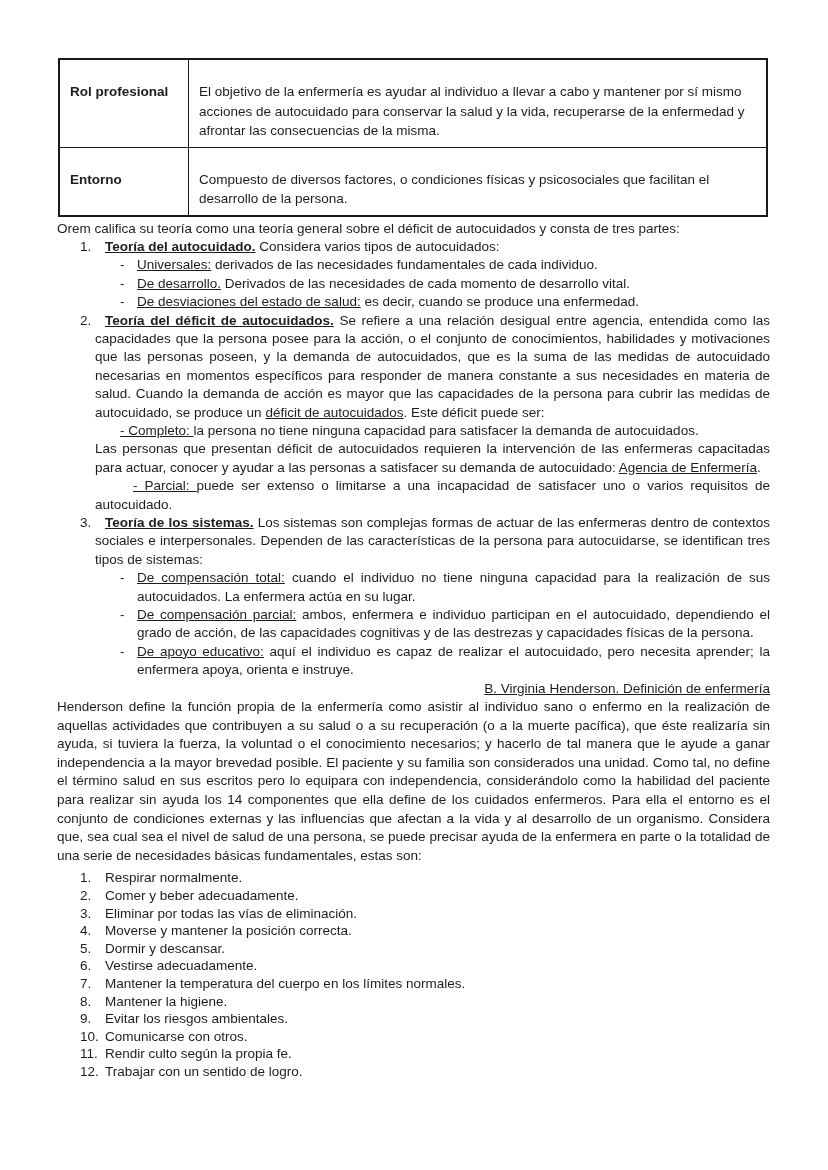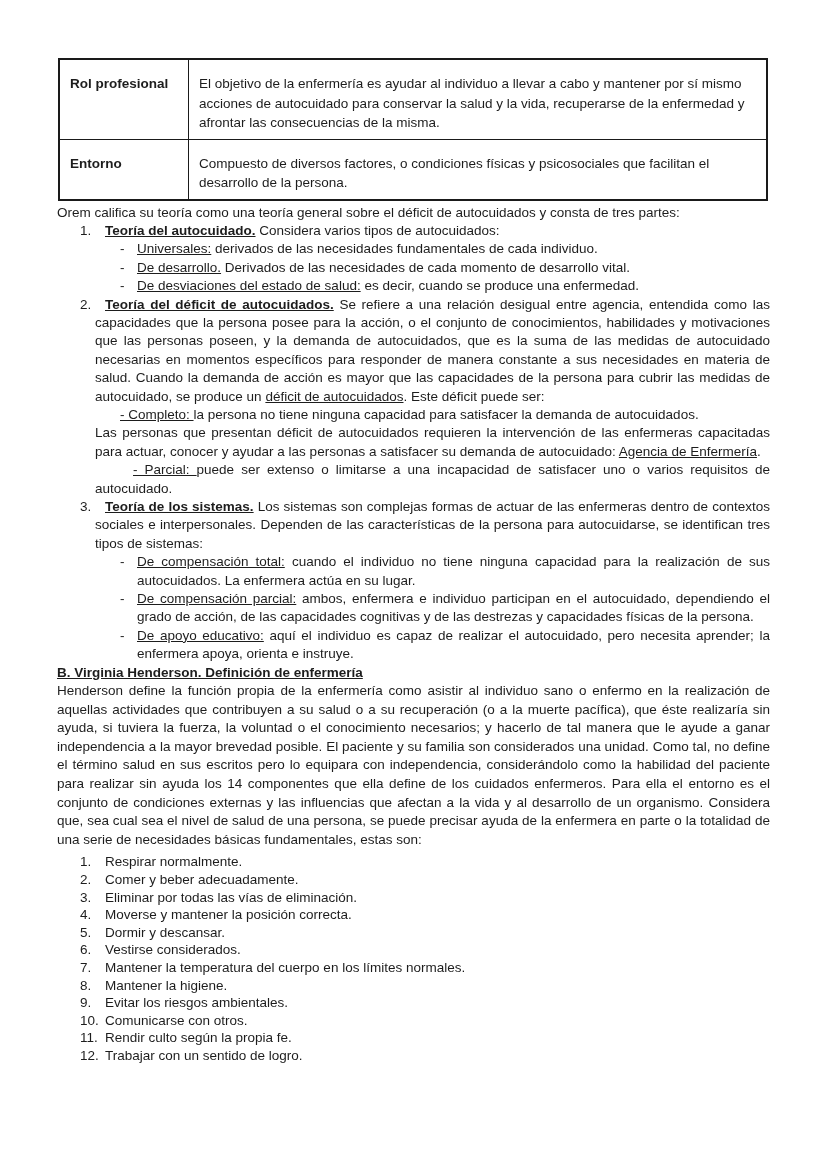--- a/index.html
+++ b/index.html
@@ -20,42 +20,42 @@
   
   table.deftable {
     border-collapse:collapse;
     width:710px;
     margin:0 0 3px 1px;
     border:2px solid #1a1a1a;
   }
   table.deftable td {
     border:1.5px solid #1a1a1a;
     vertical-align:top;
-    padding:14px 10px 6px 10px;
+    padding:22px 10px 6px 10px;
     line-height:19.5px;
   }
   td.term { width:108px; font-weight:bold; }
 
   
   .intro { margin-top:2px; }
   .oitem { position:relative; }
   .oitem > .num { position:absolute; left:23px; top:0; }
   .ibody { margin-left:38px; text-align:justify; }
   .ti10 { text-indent:10px; }
   .ti25 { text-indent:25px; }
   .ti38 { text-indent:38px; }
   .title { font-weight:bold; text-decoration:underline; }
   .u { text-decoration:underline; }
 
   
   .bullet { position:relative; margin-left:80px; text-align:justify; }
   .bullet > .dash { position:absolute; left:-17px; top:0; }
 
   
-  .bheading { font-weight:bold; text-decoration:underline; }
+  .bheading { font-weight:normal; text-decoration:underline;text-align:right; }
   .hpara { text-align:justify; line-height:18.6px; }
   .needs { margin-top:4px; }
   .need { position:relative; margin-left:48px; line-height:17.6px; }
   .need > .num { position:absolute; left:-25px; top:0; }
 </style>
 </head>
 <body>
 
 <div class="page">
 
@@ -112,21 +112,21 @@
 
   <p class="bheading">B. Virginia Henderson. Definición de enfermería</p>
   <p class="hpara">Henderson define la función propia de la enfermería como asistir al individuo sano o enfermo en la realización de aquellas actividades que contribuyen a su salud o a su recuperación (o a la muerte pacífica), que éste realizaría sin ayuda, si tuviera la fuerza, la voluntad o el conocimiento necesarios; y hacerlo de tal manera que le ayude a ganar independencia a la mayor brevedad posible. El paciente y su familia son considerados una unidad. Como tal, no define el término salud en sus escritos pero lo equipara con independencia, considerándolo como la habilidad del paciente para realizar sin ayuda los 14 componentes que ella define de los cuidados enfermeros. Para ella el entorno es el conjunto de condiciones externas y las influencias que afectan a la vida y al desarrollo de un organismo. Considera que, sea cual sea el nivel de salud de una persona, se puede precisar ayuda de la enfermera en parte o la totalidad de una serie de necesidades básicas fundamentales, estas son:</p>
 
   <div class="needs">
     <div class="need"><span class="num">1.</span><span>Respirar normalmente.</span></div>
     <div class="need"><span class="num">2.</span><span>Comer y beber adecuadamente.</span></div>
     <div class="need"><span class="num">3.</span><span>Eliminar por todas las vías de eliminación.</span></div>
     <div class="need"><span class="num">4.</span><span>Moverse y mantener la posición correcta.</span></div>
     <div class="need"><span class="num">5.</span><span>Dormir y descansar.</span></div>
-    <div class="need"><span class="num">6.</span><span>Vestirse considerados.</span></div>
+    <div class="need"><span class="num">6.</span><span>Vestirse adecuadamente.</span></div>
     <div class="need"><span class="num">7.</span><span>Mantener la temperatura del cuerpo en los límites normales.</span></div>
     <div class="need"><span class="num">8.</span><span>Mantener la higiene.</span></div>
     <div class="need"><span class="num">9.</span><span>Evitar los riesgos ambientales.</span></div>
     <div class="need"><span class="num">10.</span><span>Comunicarse con otros.</span></div>
     <div class="need"><span class="num">11.</span><span>Rendir culto según la propia fe.</span></div>
     <div class="need"><span class="num">12.</span><span>Trabajar con un sentido de logro.</span></div>
   </div>
 
 </div>
 

